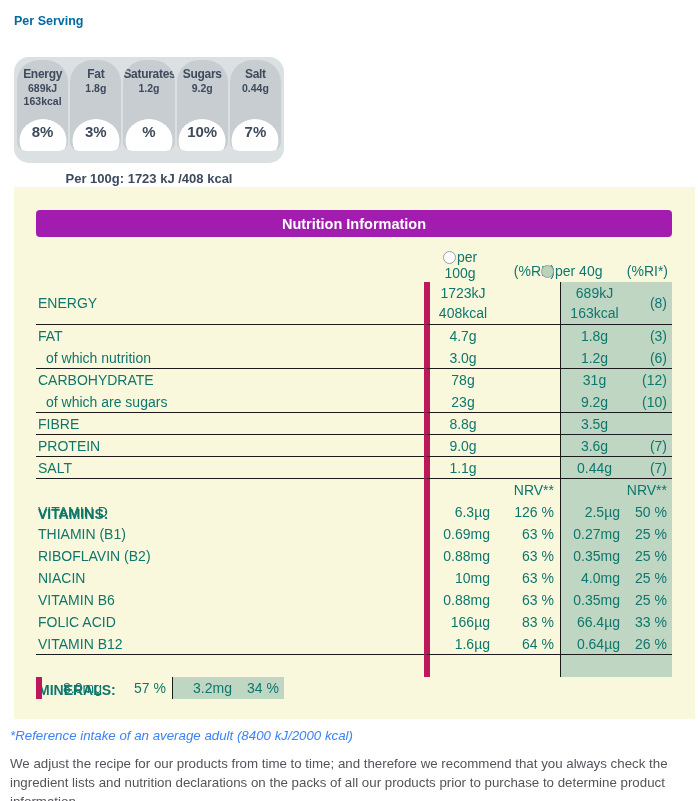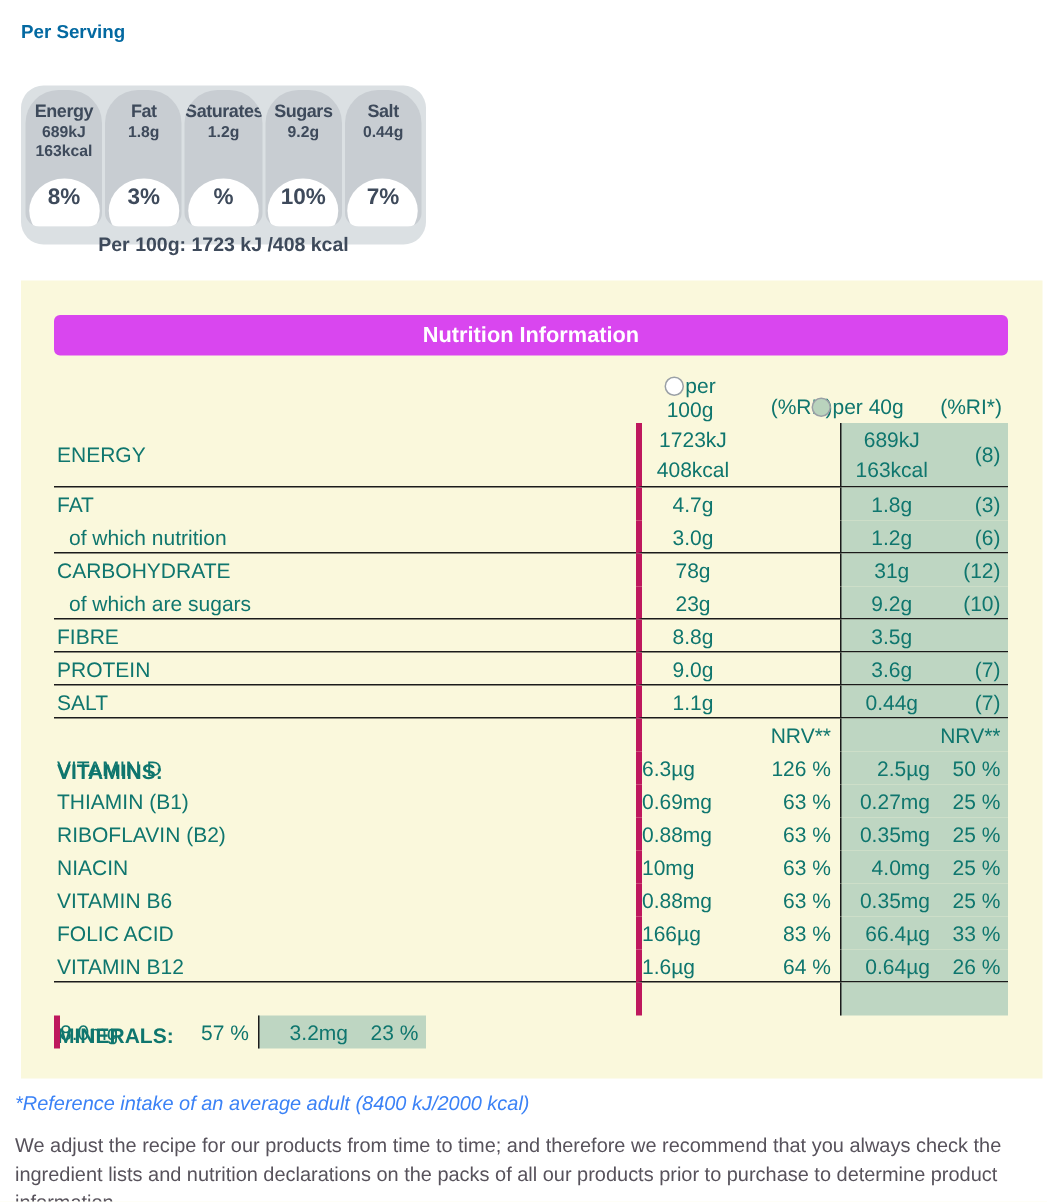--- a/index.html
+++ b/index.html
@@ -15,28 +15,28 @@
   .tl-row { display: flex; gap: 2px; }
   .badge { flex: 1 1 0; height: 91px; background: #c8cdd2; position: relative;
     border-radius: 22px 22px 9px 9px; overflow: hidden; text-align: center;
     color: #3e4a5b; padding-top: 7px; }
   .b-label { font-size: 12px; font-weight: bold; letter-spacing: -0.3px; line-height: 15px; }
   .b-val { font-size: 10.5px; font-weight: bold; line-height: 13px; }
   .b-circle { position: absolute; left: 50%; bottom: -11px; transform: translateX(-50%);
     width: 47px; height: 43px; background: #ffffff; border-radius: 50%;
     display: flex; justify-content: center; }
   .b-circle span { font-size: 15px; font-weight: bold; margin-top: 4px; color: #3e4a5b; }
-  .tl-per100 { text-align: center; margin-top: 4px; font-size: 13px; font-weight: bold;
+  .tl-per100 { text-align: center; margin-top: 20px; font-size: 13px; font-weight: bold;
     color: #3e4a5b; }
 
   
   .nut-panel { position: absolute; left: 14px; top: 187px; width: 681px; height: 532px;
     background: #faf8dc; }
   .nut-titlebar { position: absolute; left: 22px; top: 23px; width: 636px; height: 27px;
-    background: #d946ef; border-radius: 4px; display: flex; align-items: center;
+    background: #a21caf; border-radius: 4px; display: flex; align-items: center;
     justify-content: center; }
   .nut-titlebar span { color: #ffffff; font-weight: bold; font-size: 14.5px; }
 
   .tbl { position: absolute; left: 22px; top: 58px; width: 636px; color: #0f766e;
     font-size: 14px; }
   .thead { display: flex; height: 37px; align-items: flex-end; }
   .hc { height: 100%; display: flex; align-items: flex-end; }
   .hc-label { width: 388px; }
   .hc-v1 { width: 72px; justify-content: center; padding-bottom: 1px; }
   .hc-p1 { width: 64px; justify-content: flex-end; padding-right: 5px; padding-bottom: 3px; }
@@ -48,26 +48,26 @@
     border-radius: 50%; background: #ffffff; vertical-align: -2px; margin-right: 1px; }
   .radio.checked { background: #b9d3bd; }
 
   .trow { display: flex; height: 22px; }
   .trow.tall { height: 43px; }
   .trow.line > div { border-bottom: 1px solid #1b1b1b; }
   .cell { display: flex; align-items: center; height: 100%; }
   .c-label { width: 388px; justify-content: flex-start; padding-left: 2px; }
   .c-label.indent { padding-left: 10px; }
   .trow.bold .c-label { font-weight: bold; margin-top: 24px; }
-  .c-v1 { width: 72px; border-left: 4px solid #be185d; }
+  .c-v1 { width: 72px; border-left: 6px solid #be185d; }
   .c-p1 { width: 64px; justify-content: flex-end; padding-right: 6px; }
   .c-v2 { width: 68px; border-left: 1px solid #1b1b1b; background: #bed6c2; }
   .c-p2 { width: 44px; justify-content: flex-end; padding-right: 5px; background: #bed6c2; }
   .trow.num-center .c-v1, .trow.num-center .c-v2 { justify-content: center; }
-  .trow.num-right .c-v1 { justify-content: flex-start; padding-right: 6px; }
+  .trow.num-right .c-v1 { justify-content: flex-end; padding-right: 6px; }
   .trow.num-right .c-v2 { justify-content: flex-end; padding-right: 8px; }
   .stack { display: flex; flex-direction: column; align-items: center; line-height: 20px; }
 
   
   .fn1 { position: absolute; left: 10px; top: 726px; width: 668px;
     font-size: 13.3px; color: #3b82f6; line-height: 19px; font-style: italic; }
   .fn2 { position: absolute; left: 10px; top: 754px; width: 668px;
     font-size: 13.3px; color: #57525b; line-height: 19px; }
 </style>
 </head>
@@ -410,21 +410,21 @@
             <div class="cell c-v1">
               <span>8.0mg</span>
             </div>
             <div class="cell c-p1">
               <span>57 %</span>
             </div>
             <div class="cell c-v2">
               <span>3.2mg</span>
             </div>
             <div class="cell c-p2">
-              <span>23 %</span>
+              <span>34 %</span>
             </div>
           </div>
         </div>
     </div>
   </div>
 
   <div class="fn1">*Reference intake of an average adult (8400 kJ/2000 kcal)</div>
   <div class="fn2">We adjust the recipe for our products from time to time; and therefore we recommend that you always check the ingredient lists and nutrition declarations on the packs of all our products prior to purchase to determine product information.</div>
 
 </div>

